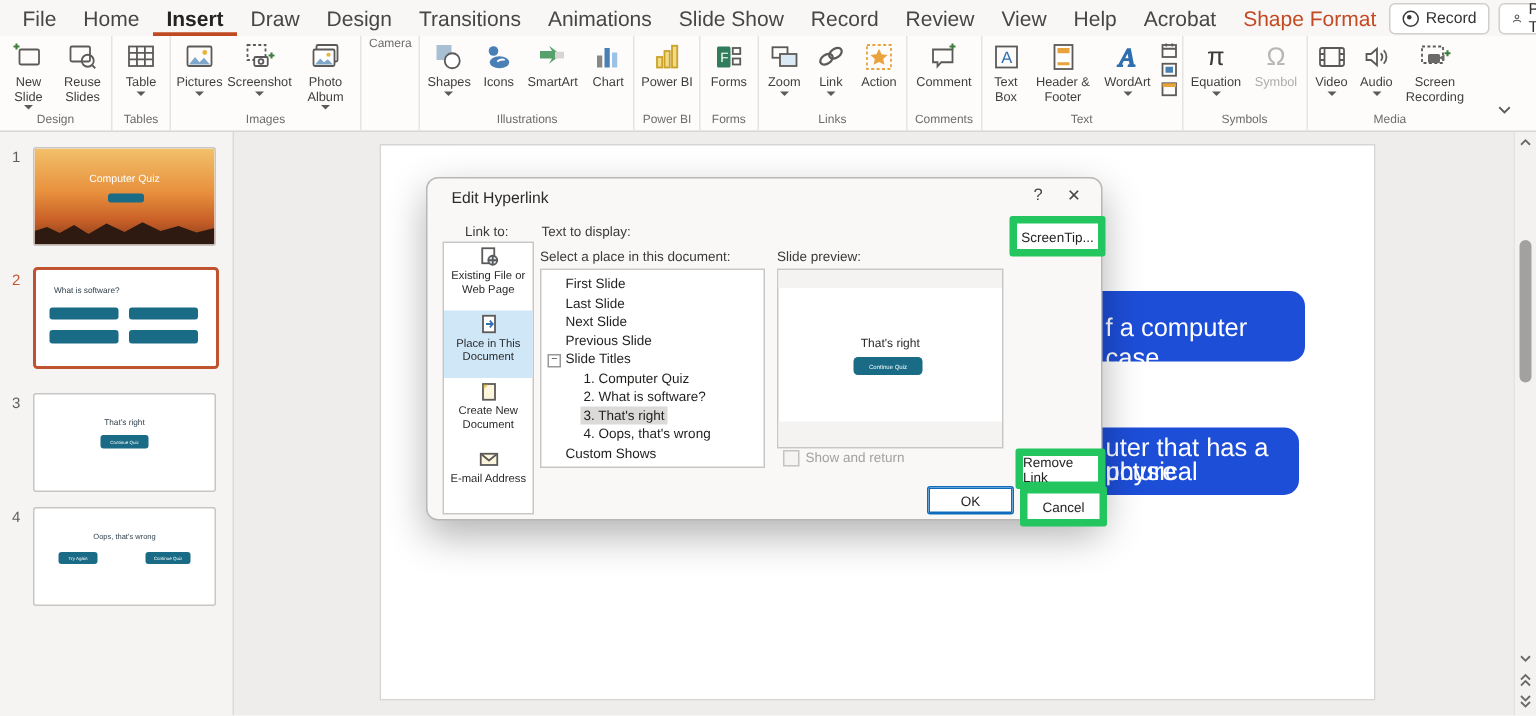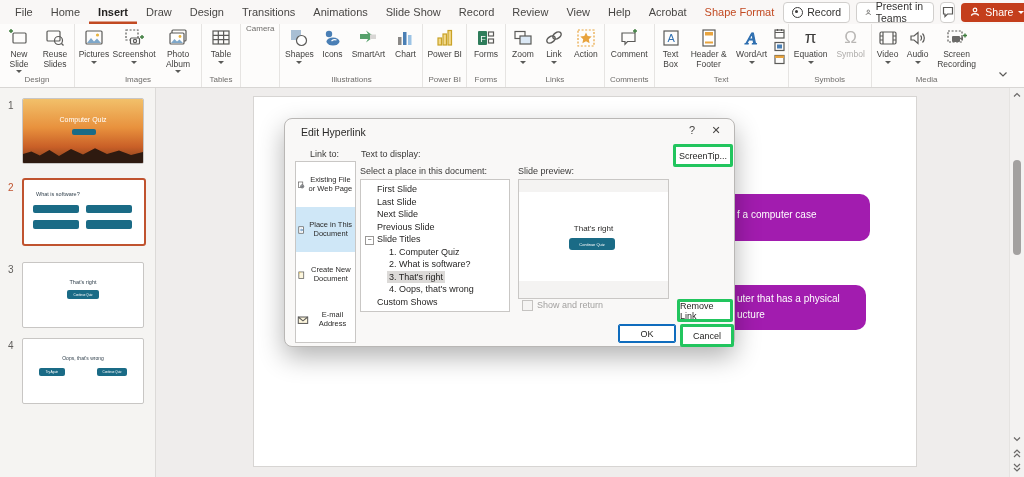--- a/index.html
+++ b/index.html
@@ -1,21 +1,21 @@
 <!DOCTYPE html>
 <html><head>
 <meta charset="utf-8">
 <style>
   html,body{margin:0;padding:0}
   body{width:1024px;height:477px;position:relative;overflow:hidden;background:#efedec;
        font-family:"Liberation Sans",sans-serif;-webkit-font-smoothing:antialiased}
   
   #topbar{position:absolute;top:0;left:0;right:0;height:24px;background:#f9f7f6;display:flex;align-items:center}
   .tabs{display:flex;align-items:center;padding-left:6px}
-  .tab{font-size:11px;color:#484644;line-height:24px;padding:0 9px;white-space:nowrap;cursor:default}
+  .tab{font-size:14px;color:#484644;line-height:24px;padding:0 9px;white-space:nowrap;cursor:default}
   .tab.active{color:#242322;font-weight:bold;box-shadow:inset 0 -2.5px 0 #c24a22}
   .tab.accent{color:#c24a22}
   .topright{margin-left:auto;display:flex;align-items:center;gap:6px;padding-right:10px}
   .pill{display:flex;align-items:center;gap:4px;height:19px;padding:0 8px;border:1px solid #d1cfcd;
         border-radius:4px;background:#fff;font-size:10.5px;color:#323130}
   .rec-dot{width:9px;height:9px;border:1.5px solid #3b3a39;border-radius:50%;position:relative}
   .rec-dot::after{content:"";position:absolute;left:2px;top:2px;width:3px;height:3px;background:#3b3a39;border-radius:50%}
   .iconbtn{width:22px;height:19px;border:1px solid #d1cfcd;border-radius:4px;background:#fff;
            display:flex;align-items:center;justify-content:center}
   .share{display:flex;align-items:center;gap:5px;height:19px;padding:0 9px;border-radius:4px;
@@ -44,39 +44,39 @@
   .thumb.sel{border:2px solid #c0532f;border-radius:3px}
   .pillbtn{background:#1a6b86;border-radius:2px;color:#fff;font-size:3px;display:flex;
            align-items:center;justify-content:center;overflow:hidden}
   .t1-bg{position:absolute;inset:0;background:linear-gradient(180deg,#f2c06a 0%,#e8913d 45%,#c95f27 75%,#7c3d1c 100%)}
   .t1-sil{position:absolute;left:0;right:0;bottom:0;height:20px;background:#2e1a10;
           clip-path:polygon(0 100%,0 55%,7% 42%,14% 62%,22% 35%,30% 65%,40% 30%,50% 58%,60% 26%,70% 55%,80% 38%,90% 60%,100% 45%,100% 100%)}
   .t1-title{position:absolute;top:17px;left:0;right:0;text-align:center;color:#fff;font-size:7px}
   .t-title{position:absolute;left:0;right:0;text-align:center;color:#33424e;font-size:5.5px}
   
   #slide{position:absolute;left:253px;top:96px;width:662px;height:369px;background:#fff;border:1px solid #d7d5d3}
-  .ansshape{position:absolute;background:#a21caf;border-radius:10px;color:#fff;font-size:10px}
+  .ansshape{position:absolute;background:#1d4ed8;border-radius:10px;color:#fff;font-size:17px}
   #vscroll{position:absolute;top:88px;right:0;width:14px;bottom:0;background:#f3f2f1;border-left:1px solid #e5e3e1}
   .sthumb{position:absolute;left:3px;width:8px;border-radius:4px;background:#a3a1a0}
   .sarr{position:absolute;left:3px;width:8px;height:8px;display:flex;align-items:center;justify-content:center}
   
   #dialog{position:absolute;left:284px;top:118px;width:449px;height:227px;background:#f9f8f7;
           border:1px solid #b9b7b5;border-radius:8px;box-shadow:0 10px 26px rgba(0,0,0,.3);font-size:9px;color:#252423}
   .dlg-title{position:absolute;left:16px;top:7px;font-size:10.5px;color:#2b2a29}
   .dlg-sys{position:absolute;top:5px;font-size:11px;color:#484644;width:16px;text-align:center}
   .dlabel{position:absolute;color:#3b3a39}
   .ttd-input{position:absolute;left:125px;top:27px;width:253px;height:14px;background:#f2f1f0;
              border:1px solid #c8c6c4;color:#9b9997;font-size:8.5px;line-height:14px;padding-left:4px;
              white-space:nowrap;overflow:hidden}
-  .dbtn{position:absolute;background:#fff;border:3px solid #22c55e;border-radius:2px;font-size:9px;
+  .dbtn{position:absolute;background:#fff;border:5px solid #22c55e;border-radius:2px;font-size:9px;
         color:#252423;display:flex;align-items:center;justify-content:center}
   .dbtn.primary{border:1px solid #0f6cbd;box-shadow:0 0 0 1px #0f6cbd inset}
   #dlg-sidebar{position:absolute;left:10px;top:42px;width:59px;height:180px;background:#fff;border:1px solid #c9c7c5;
                display:flex;flex-direction:column}
-  .sbitem{flex:1;display:flex;flex-direction:row;align-items:center;gap:2px;
+  .sbitem{flex:1;display:flex;flex-direction:column;align-items:center;gap:2px;
           text-align:center;font-size:7.5px;line-height:1.15;color:#2b2a29;padding:2px 1px}
   .sbitem.sel{background:#cfe7f7}
   #dlg-tree{position:absolute;left:75px;top:60px;width:150px;height:133px;background:#fff;border:1px solid #c9c7c5;
             padding-top:3px;box-sizing:border-box}
   .trow{height:12.5px;line-height:12.5px;font-size:9px;color:#201f1e;white-space:nowrap;position:relative}
   .trow .txt{display:inline-block;padding:0 2px}
   .trow.sel .txt{background:#dcdad8}
   .lv1 .txt{margin-left:14px}.lv2 .txt{margin-left:26px}
   .expander{position:absolute;left:4px;top:3px;width:7px;height:7px;border:1px solid #9a9896;background:#fff;
             font-size:7px;line-height:5px;text-align:center;color:#3b3a39}
@@ -158,20 +158,34 @@
         <span class="lbl">Reuse Slides</span>
       </div>
     </div>
     <div class="rlabel">Design</div>
   </div>
 
   <div class="rgroup">
     <div class="ritems">
       <div class="rbtn">
         <svg class="ic" width="22" height="22" viewBox="0 0 22 22">
+            <rect x="3" y="4" width="16" height="13"></rect>
+            <path d="M8.3 4 v13 M13.6 4 v13 M3 8.3 h16 M3 12.6 h16"></path>
+          </svg>
+        <span class="lbl">Table</span>
+          <span class="car"></span>
+      </div>
+    </div>
+    <div class="rlabel">Tables</div>
+  </div>
+
+  <div class="rgroup">
+    <div class="ritems">
+      <div class="rbtn">
+        <svg class="ic" width="22" height="22" viewBox="0 0 22 22">
             <rect x="3" y="4" width="16" height="13" rx="1"></rect>
             <circle cx="14.5" cy="8" r="1.6" style="fill:#e8b33c;stroke:none"></circle>
             <path d="M4 16 l4-5 3 3.5 3-3 4 4.5" style="fill:#7ea7c9;stroke:none"></path>
           </svg>
         <span class="lbl">Pictures</span>
           <span class="car"></span>
       </div>
       <div class="rbtn" style="width:44px">
         <svg class="ic" width="22" height="22" viewBox="0 0 22 22">
             <rect x="3" y="3" width="12" height="10" stroke-dasharray="2 1.6"></rect>
@@ -187,34 +201,20 @@
             <rect x="5" y="3" width="14" height="11" rx="1"></rect>
             <rect x="3" y="6" width="14" height="11" rx="1" style="fill:#fff"></rect>
             <circle cx="13" cy="9.5" r="1.4" style="fill:#e8b33c;stroke:none"></circle>
             <path d="M4 16 l3.5-4 2.5 2.5 2.5-2 3.5 3.5" style="fill:#7ea7c9;stroke:none"></path>
           </svg>
         <span class="lbl">Photo Album</span>
           <span class="car"></span>
       </div>
     </div>
     <div class="rlabel">Images</div>
-  </div>
-
-  <div class="rgroup">
-    <div class="ritems">
-      <div class="rbtn">
-        <svg class="ic" width="22" height="22" viewBox="0 0 22 22">
-            <rect x="3" y="4" width="16" height="13"></rect>
-            <path d="M8.3 4 v13 M13.6 4 v13 M3 8.3 h16 M3 12.6 h16"></path>
-          </svg>
-        <span class="lbl">Table</span>
-          <span class="car"></span>
-      </div>
-    </div>
-    <div class="rlabel">Tables</div>
   </div>
 
   <div class="rgroup">
     <div class="rlabel">Camera</div>
   </div>
 
   <div class="rgroup">
     <div class="ritems">
       <div class="rbtn">
         <svg class="ic" width="22" height="22" viewBox="0 0 22 22">

